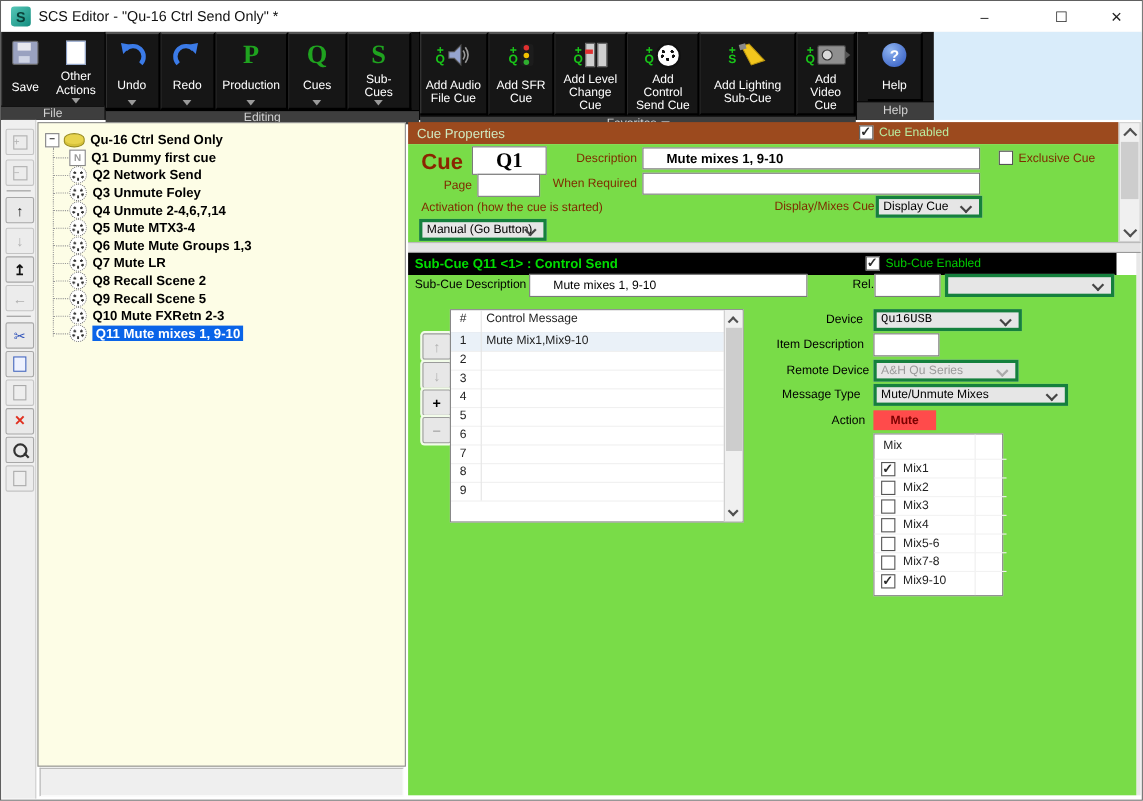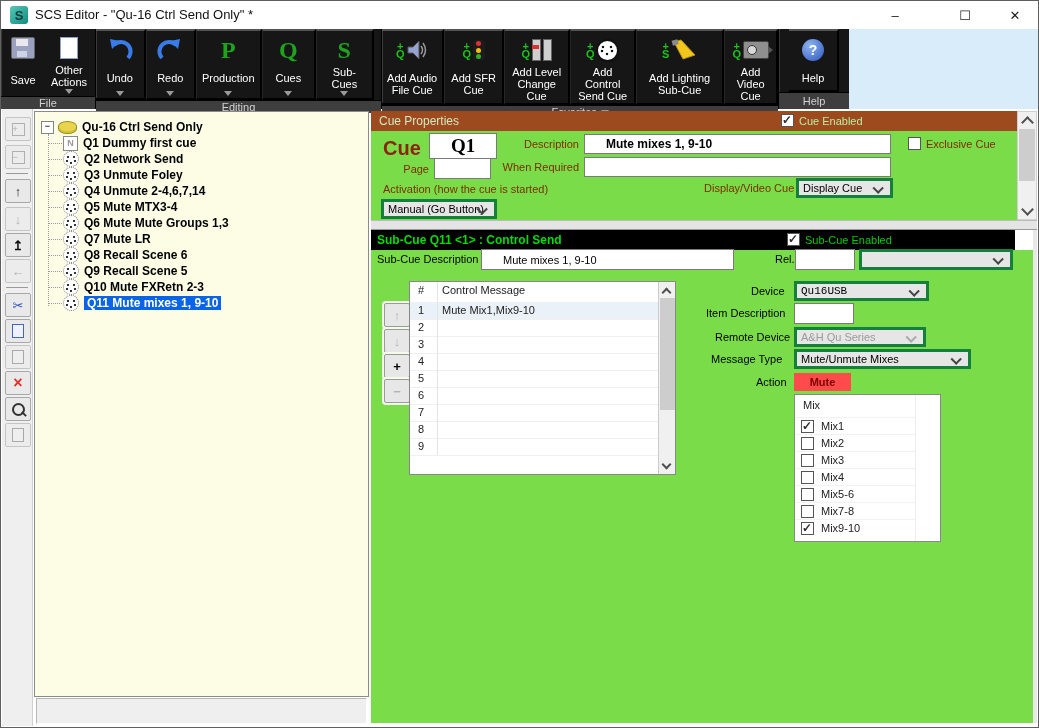--- a/index.html
+++ b/index.html
@@ -106,21 +106,21 @@
   .mt-headrow{position:absolute;left:0;top:0;width:248px;height:20px;border-bottom:1px solid #d5d5d5;font-size:11px;color:#222;}
   .mt-row{position:absolute;left:0;width:248px;height:17px;font-size:11px;color:#222;border-bottom:1px solid #f0f0f0;}
   .mt-num{position:absolute;left:8px;top:2px;}
   .mt-msg{position:absolute;left:32px;top:2px;}
   .mt-col{position:absolute;left:27px;top:0;height:100%;border-left:1px solid #e4e4e4;}
   .mt-scroll{position:absolute;right:0;top:0;width:17px;height:192px;background:#f0f0f0;border-left:1px solid #ccc;box-sizing:border-box;}
   .sidebtn{position:absolute;width:24px;height:22px;background:#e7e7e7;border:1px solid #9b9b9b;display:flex;align-items:center;justify-content:center;font-size:13px;font-weight:bold;border-radius:2px;box-shadow:0 0 0 2px #f2fce9;}
   .sidebtn.dis{color:#b3b3b3;}
   
   .actbtn{position:absolute;background:#ff4b4b;color:#7a0000;font-weight:bold;font-size:11px;display:flex;align-items:center;justify-content:center;}
-  .mixlist{position:absolute;left:423px;top:283px;width:147px;height:148px;background:#fff;border:1px solid #888;box-sizing:border-box;font-size:11px;}
+  .mixlist{position:absolute;left:423px;top:283px;width:118px;height:148px;background:#fff;border:1px solid #888;box-sizing:border-box;font-size:11px;}
   .mix-head{position:absolute;left:8px;top:4px;font-size:11px;color:#222;}
   .mix-col{position:absolute;right:24px;top:0;height:100%;border-left:1px solid #eee;}
   .mixrow{position:absolute;left:0;width:120px;height:17px;border-top:1px solid #f2f2f2;}
   .mixrow .cb{left:6px;top:2px;}
   .mixrow span{position:absolute;left:26px;top:2px;color:#222;}
   
   .graypanel{position:absolute;left:18px;top:497px;width:604px;height:98px;background:#808080;}
   .testbtn{position:absolute;top:13px;width:250px;height:24px;background:#e9e9e9;border:1px solid #8a8a8a;
     box-shadow:0 0 0 2px #f5f5f5;font-size:11px;color:#111;display:flex;align-items:center;justify-content:center;font-family:"Liberation Sans",sans-serif;}
   .redge{position:absolute;left:662px;top:119px;width:4px;height:493px;background:#e8e8e8;}
@@ -368,21 +368,21 @@
         <span>Q6 Mute Mute Groups 1,3</span>
       </div>
     <div class="trow" style="top:119px;left:13px;">
         <span class="stub"></span>
         <span class="midiicon"></span>
         <span>Q7 Mute LR</span>
       </div>
     <div class="trow" style="top:135px;left:13px;">
         <span class="stub"></span>
         <span class="midiicon"></span>
-        <span>Q8 Recall Scene 6</span>
+        <span>Q8 Recall Scene 2</span>
       </div>
     <div class="trow" style="top:151px;left:13px;">
         <span class="stub"></span>
         <span class="midiicon"></span>
         <span>Q9 Recall Scene 5</span>
       </div>
     <div class="trow" style="top:167px;left:13px;">
         <span class="stub"></span>
         <span class="midiicon"></span>
         <span>Q10 Mute FXRetn 2-3</span>
@@ -407,21 +407,21 @@
       <input class="tinput" style="left: 58px; top: 2px; width: 68px; height: 26px; font-family: &quot;Liberation Serif&quot;, serif; font-size: 19px; font-weight: bold;" value="Q11">
       <span class="lab r" style="left:132px;top:7px;width:76px;">Description</span>
       <input class="tinput bold" style="left: 213px; top: 3px; width: 307px; height: 20px;" value="Mute mixes 1, 9-10">
       <span class="cb" style="left:537px;top:6px;"></span>
       <span class="lab" style="left:555px;top:7px;">Exclusive Cue</span>
       <span class="lab r" style="left:18px;top:32px;width:40px;">Page</span>
       <input class="tinput" style="left: 63px; top: 27px; width: 57px; height: 21px;">
       <span class="lab r" style="left:125px;top:30px;width:83px;">When Required</span>
       <input class="tinput" style="left: 213px; top: 26px; width: 307px; height: 20px;">
       <span class="lab" style="left:12px;top:52px;">Activation (how the cue is started)</span>
-      <span class="lab r" style="left:333px;top:51px;width:88px;">Display/Video Cue</span>
+      <span class="lab r" style="left:333px;top:51px;width:88px;">Display/Mixes Cue</span>
       <div class="dd" style="left:425px;top:47px;width:97px;height:20px;">
         <span>Display Cue</span>
           <span class="dchev"></span>
       </div>
       <div class="dd" style="left:10px;top:68px;width:116px;height:20px;">
         <span>Manual (Go Button)</span>
           <span class="dchev"></span>
       </div>
     </div>
     <div class="vscroll">

